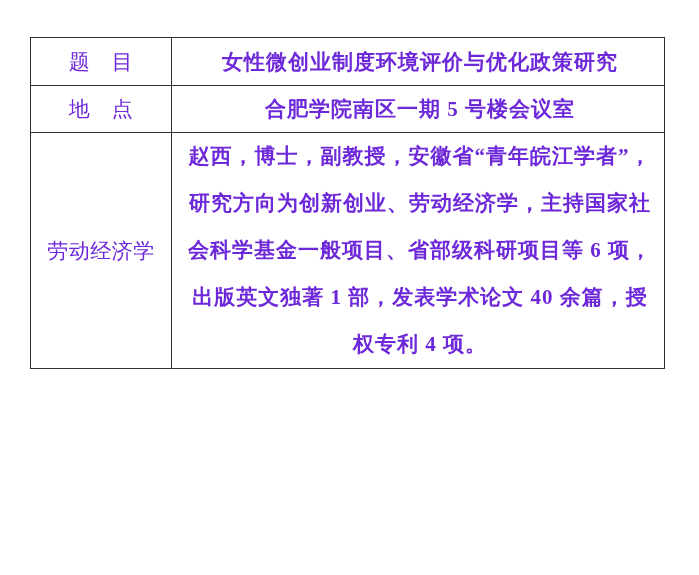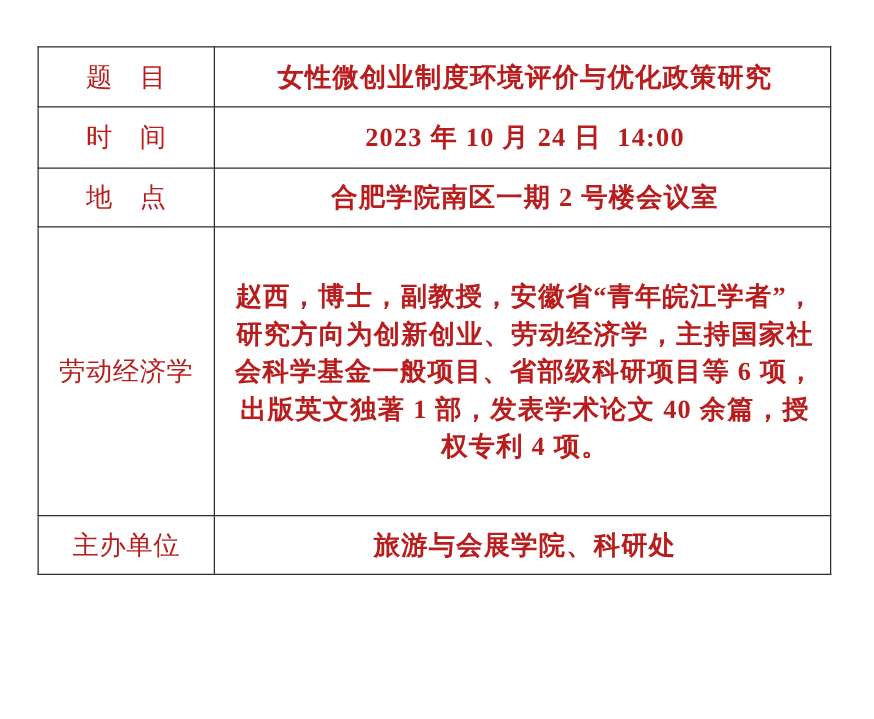--- a/index.html
+++ b/index.html
@@ -6,21 +6,21 @@
     margin: 0;
     padding: 0;
     background: #ffffff;
   }
   .page {
     position: relative;
     width: 699px;
     height: 575px;
     background: #ffffff;
     font-family: "Liberation Serif", "DejaVu Serif", serif;
-    color: #b91c1c;
+    color: #6d28d9;
     overflow: hidden;
   }
   table.info-table {
     position: absolute;
     left: 30px;
     top: 37px;
     width: 635px;
     border-collapse: collapse;
     table-layout: fixed;
   }
@@ -43,46 +43,38 @@
     letter-spacing: 1px;
     font-weight: bold;
   }
   tr.r-title    { height: 48px; }
   tr.r-speaker  { height: 46px; }
   tr.r-time     { height: 49px; }
   tr.r-location { height: 47px; }
   tr.r-bio      { height: 231px; }
   tr.r-org      { height: 47px; }
   tr.r-bio td.value-cell {
-    line-height: 30px;
+    line-height: 47px;
     padding-top: 0;
     padding-bottom: 0;
   }
 </style>
 </head>
 <body>
 
 <div class="page">
   <table class="info-table">
     <tbody>
       <tr class="r-title">
         <td class="label-cell">题　目</td>
         <td class="value-cell">女性微创业制度环境评价与优化政策研究</td>
       </tr>
-      <tr class="r-time">
-        <td class="label-cell">时　间</td>
-        <td class="value-cell">2023 年 10 月 24 日  14:00</td>
-      </tr>
       <tr class="r-location">
         <td class="label-cell">地　点</td>
-        <td class="value-cell">合肥学院南区一期 2 号楼会议室</td>
+        <td class="value-cell">合肥学院南区一期 5 号楼会议室</td>
       </tr>
       <tr class="r-bio">
         <td class="label-cell">劳动经济学</td>
         <td class="value-cell">赵西，博士，副教授，安徽省“青年皖江学者”，研究方向为创新创业、劳动经济学，主持国家社会科学基金一般项目、省部级科研项目等 6 项，出版英文独著 1 部，发表学术论文 40 余篇，授权专利 4 项。</td>
-      </tr>
-      <tr class="r-org">
-        <td class="label-cell">主办单位</td>
-        <td class="value-cell">旅游与会展学院、科研处</td>
       </tr>
     </tbody>
   </table>
 </div>
 
 </body></html>

